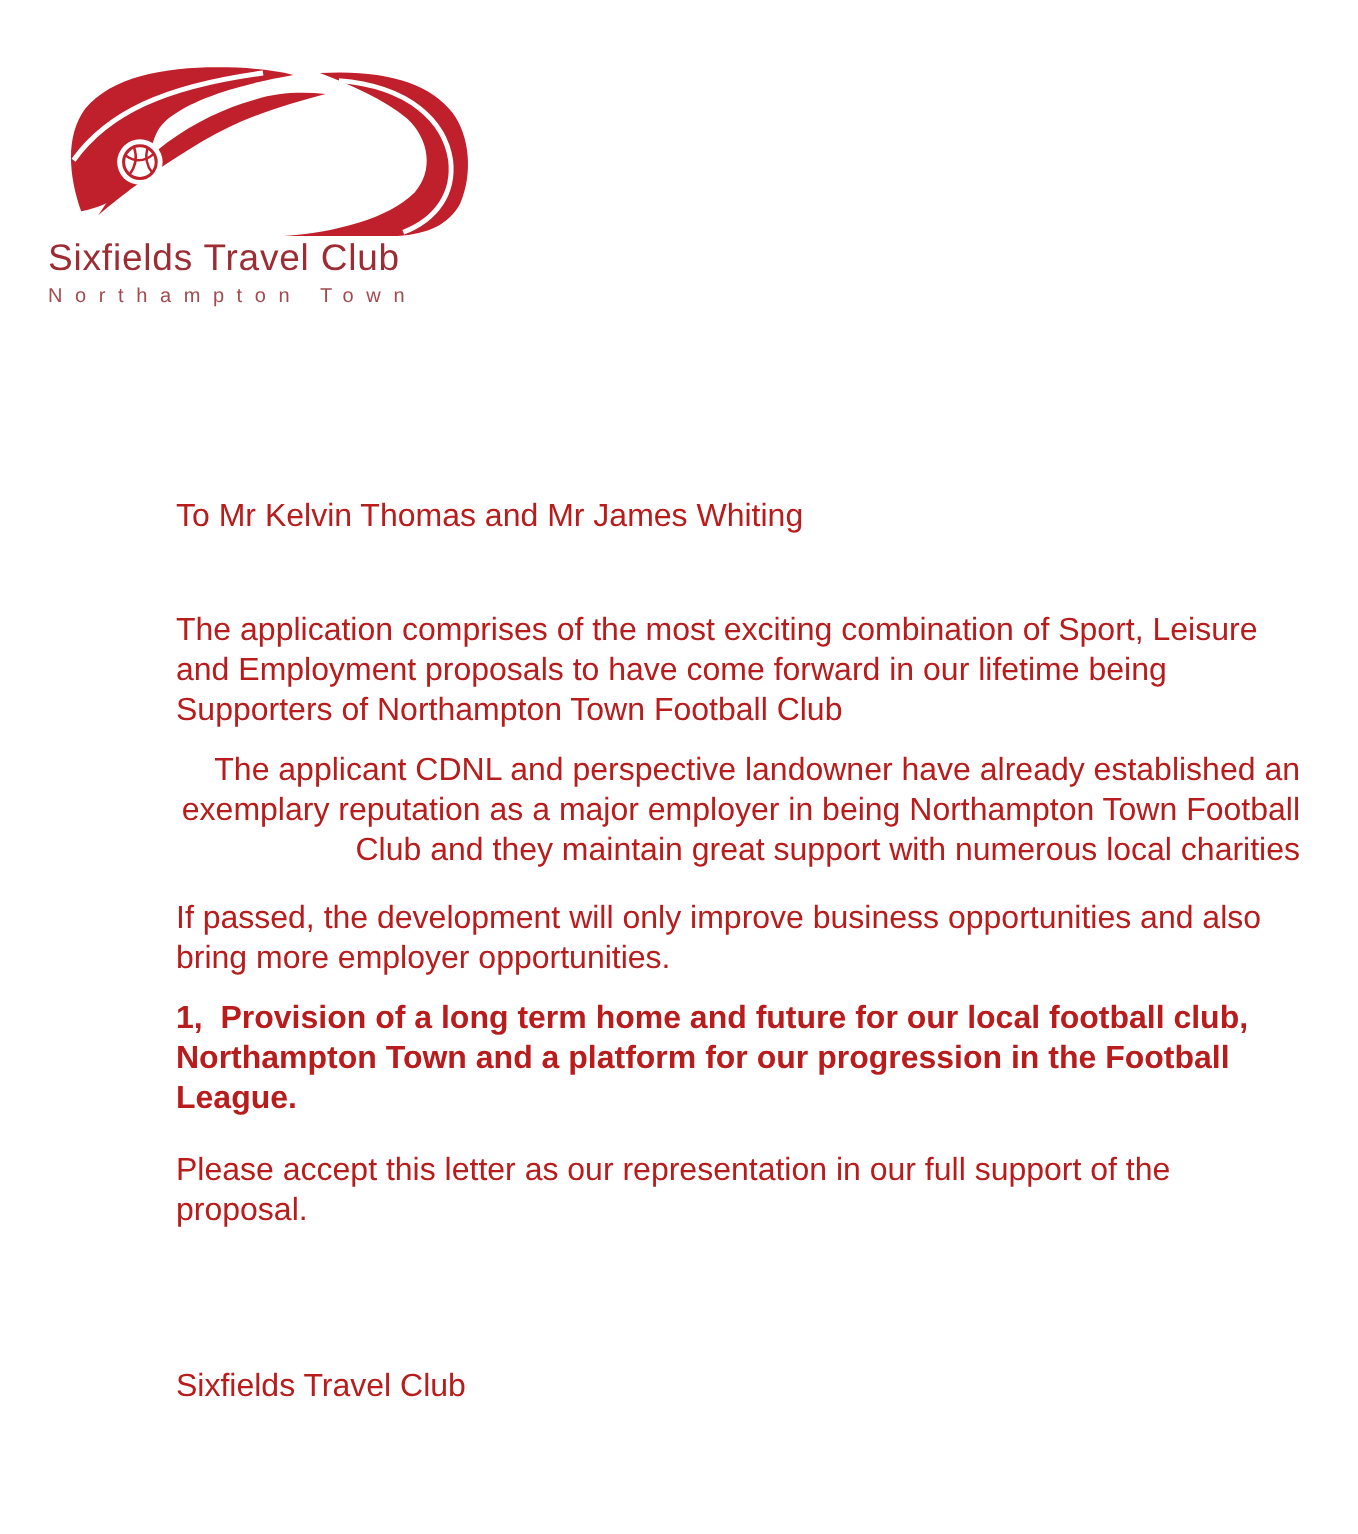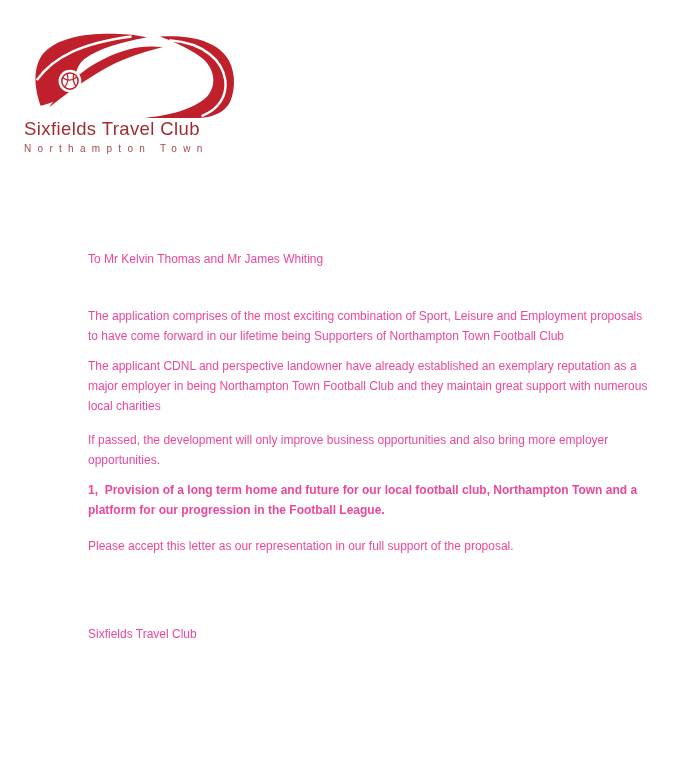--- a/index.html
+++ b/index.html
@@ -43,31 +43,31 @@
     white-space: nowrap;
     margin-top: 1px;
   }
 
   
   .letter {
     position: absolute;
     left: 88px;
     top: 249px;
     width: 562px;
-    color: #ec4899;
-    font-size: 12px;
+    color: #b91c1c;
+    font-size: 16px;
     line-height: 20px;
   }
   .letter p {
     margin: 0;
     white-space: pre-wrap;
   }
   .salutation { margin-bottom: 37px !important; }
   .p1  { margin-bottom: 10px !important; }
-  .p2  { margin-bottom: 14px !important; }
+  .p2  { margin-bottom: 14px !important; text-align: right; }
   .p3  { margin-bottom: 10px !important; }
   .li1 { margin-bottom: 16px !important; font-weight: bold; }
   .li2 { margin-bottom: 22px !important; }
   .li3 { margin-bottom: 10px !important; }
   .closing { margin-bottom: 68px !important; }
 </style>
 </head>
 <body>
 
 <div class="logo">

